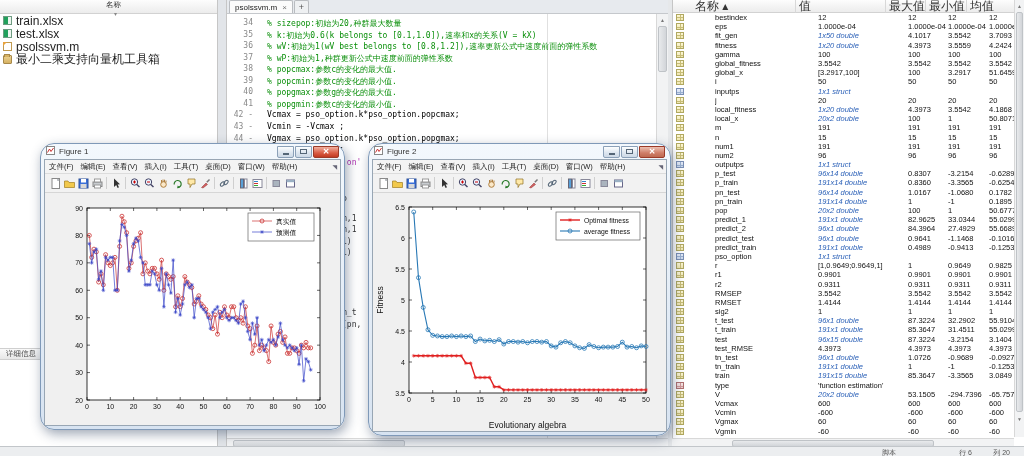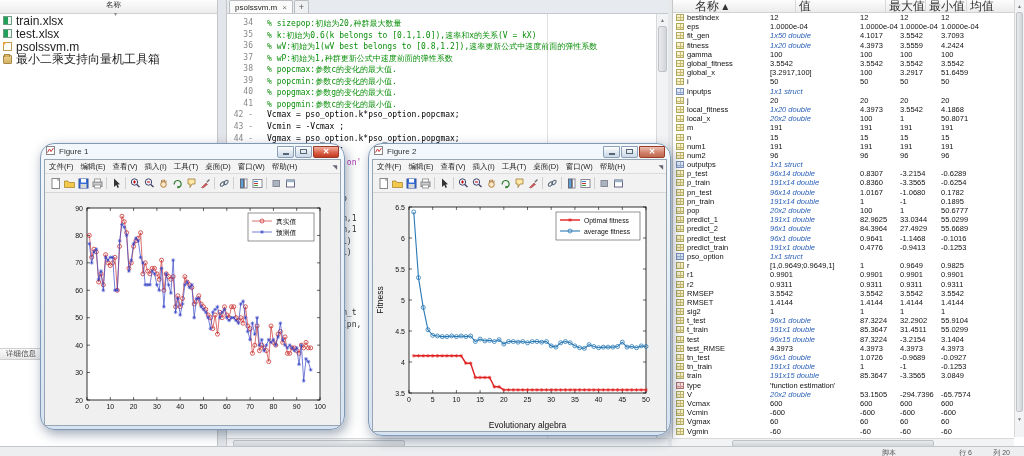--- a/index.html
+++ b/index.html
@@ -50,21 +50,21 @@
   .hthumb{position:absolute;top:1px;height:5px;background:linear-gradient(#e8eaec,#d2d5d9);border:1px solid #bfc3c7;border-radius:2px;}
 
   
   #workspace{left:672px;top:0;width:352px;height:446px;border-left:1px solid #c6c6c6;}
   #ws-header{display:flex;width:342px;}
   .wsh{box-sizing:border-box;border-right:1px solid #d8d8d8;padding-left:3px;height:13px;line-height:13px;
        background:linear-gradient(#fdfdfd,#ececec);border-bottom:1px solid #d2d2d2;font-size:12px;color:#333;white-space:nowrap;overflow:hidden;}
   #ws-rows{position:absolute;top:13px;left:0;width:342px;height:424px;overflow:hidden;}
   .ws-row{height:9.2px;display:flex;align-items:center;font-size:7.5px;color:#111;white-space:nowrap;}
   .ws-cell{overflow:hidden;flex:none;}
-  .ws-name{width:83px;}
+  .ws-name{width:103px;margin-left:28px;}
   .ws-val{width:90px;}
   .ws-max{width:40px;}
   .ws-min{width:41px;}
   .ws-mean{flex:1;}
   .blue{color:#2d62b8;font-style:italic;}
   .ws-icon{width:8px;height:7px;margin:0 3px;flex:none;box-sizing:border-box;border:1px solid #b0a860;
            background-image:linear-gradient(to right,transparent 3px,#c8bd78 3px,#c8bd78 4px,transparent 4px),
                             linear-gradient(to bottom,transparent 2.5px,#c8bd78 2.5px,#c8bd78 3.5px,transparent 3.5px),
                             linear-gradient(#fdf8d8,#efe6b0);}
   .wsi-struct{border-color:#7a8fb5;background-image:linear-gradient(to right,transparent 3px,#9ab0d0 3px,#9ab0d0 4px,transparent 4px),
@@ -391,21 +391,21 @@
           <span class="ws-cell ws-name">predict_test</span>
           <span class="ws-cell ws-val blue">96x1 double</span>
           <span class="ws-cell ws-max">0.9641</span>
           <span class="ws-cell ws-min">-1.1468</span>
           <span class="ws-cell ws-mean">-0.1016</span>
         </div>
         <div class="ws-row">
           <span class="ws-icon"></span>
           <span class="ws-cell ws-name">predict_train</span>
           <span class="ws-cell ws-val blue">191x1 double</span>
-          <span class="ws-cell ws-max">0.4776</span>
+          <span class="ws-cell ws-max">0.4989</span>
           <span class="ws-cell ws-min">-0.9413</span>
           <span class="ws-cell ws-mean">-0.1253</span>
         </div>
         <div class="ws-row">
           <span class="ws-icon wsi-struct"></span>
           <span class="ws-cell ws-name">pso_option</span>
           <span class="ws-cell ws-val blue">1x1 struct</span>
           <span class="ws-cell ws-max"></span>
           <span class="ws-cell ws-min"></span>
           <span class="ws-cell ws-mean"></span>

